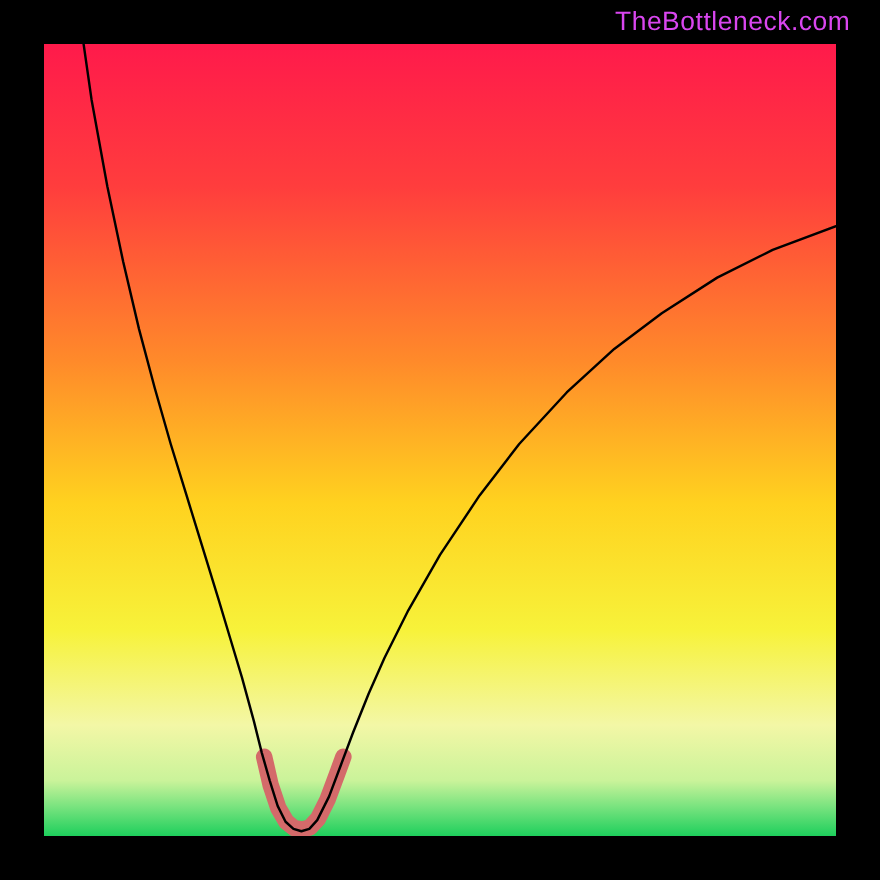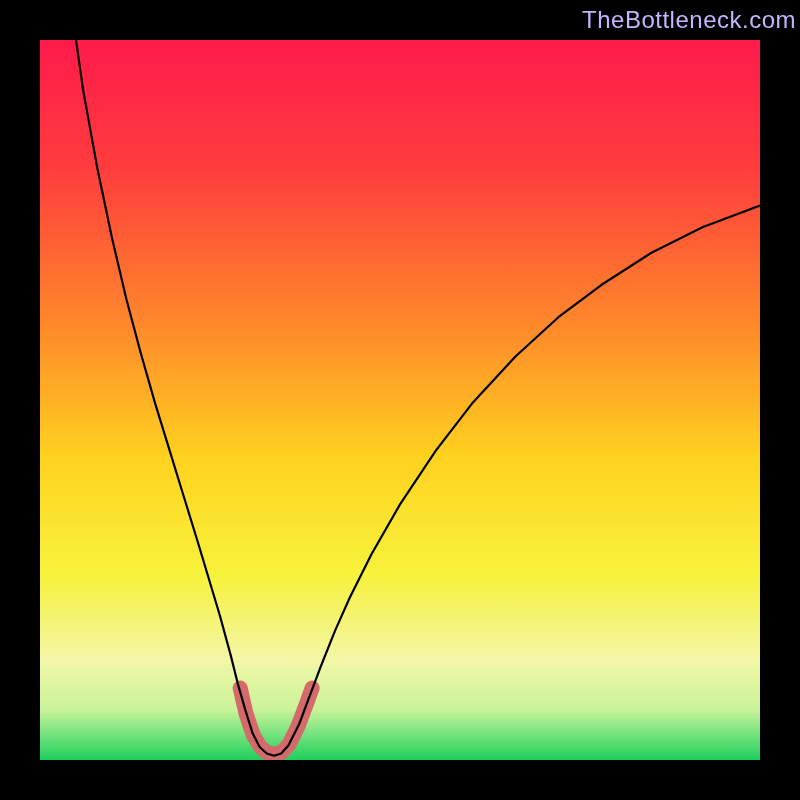--- a/index.html
+++ b/index.html
@@ -20,24 +20,24 @@
     position: absolute;
     left: 40px;
     top: 40px;
     width: 720px;
     height: 720px;
     overflow: hidden;
   }
   .watermark {
     position: absolute;
     top: 6px;
-    right: 4px;
+    right: 27px;
     font-family: Arial, Helvetica, sans-serif;
     font-size: 24px;
-    color: #c4b5fd;
+    color: #d946ef;
     letter-spacing: 0.5px;
     user-select: none;
     text-align: right;
   }
   svg { display: block; }
 </style>
 </head>
 <body>
 
 <div class="stage">

